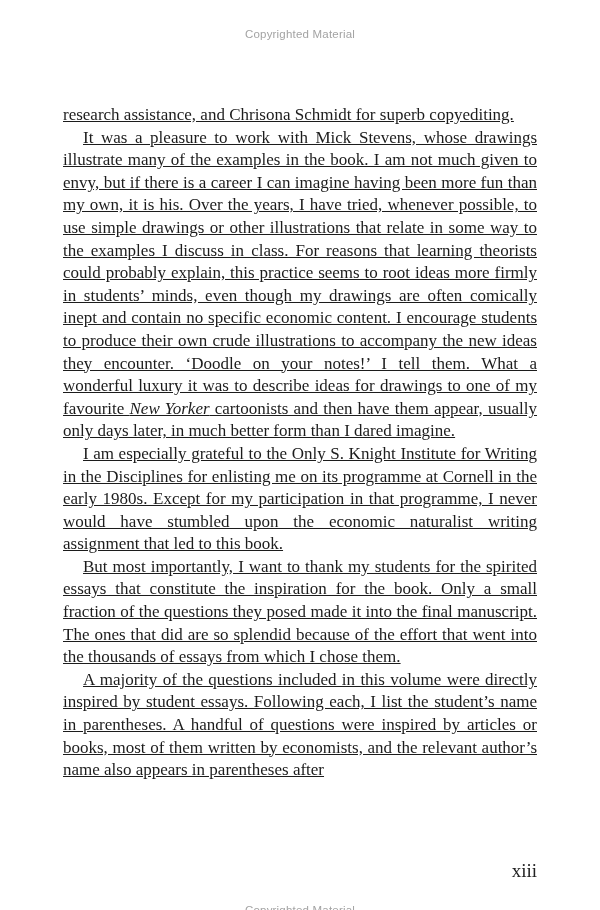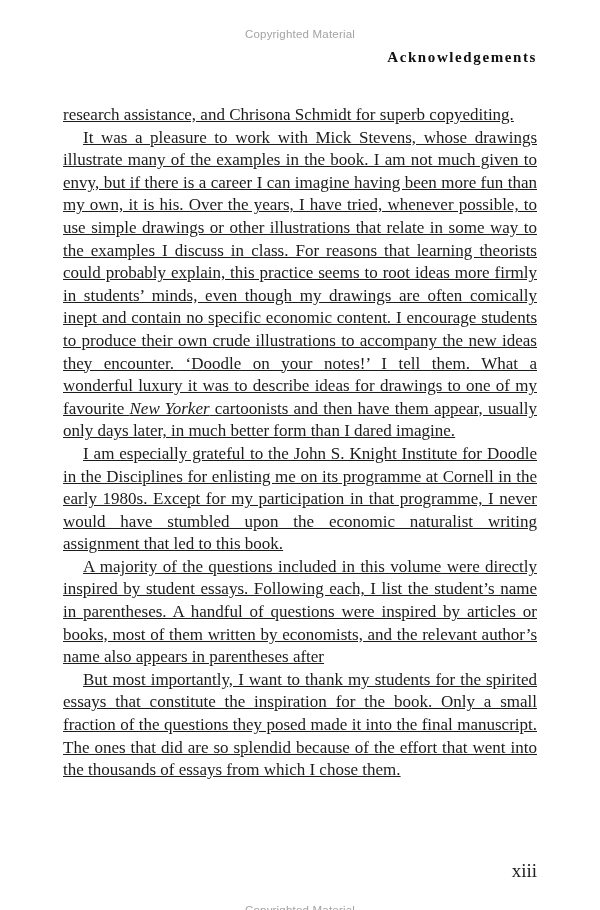--- a/index.html
+++ b/index.html
@@ -71,33 +71,32 @@
     color: #222222;
   }
 </style>
 </head>
 <body>
 
 <div class="book-page">
 
   <div class="copyright-notice top">Copyrighted Material</div>
 
-  <div class="running-header">Acknowledgements</div>
 
   <div class="body-text">
 
     <p class="no-indent"><span>research assistance, and Chrisona Schmidt for superb copyediting.</span></p>
 
     <p><span>It was a pleasure to work with Mick Stevens, whose drawings illustrate many of the examples in the book. I am not much given to envy, but if there is a career I can imagine having been more fun than my own, it is his. Over the years, I have tried, whenever possible, to use simple drawings or other illustrations that relate in some way to the examples I discuss in class. For reasons that learning theorists could probably explain, this practice seems to root ideas more firmly in students’ minds, even though my drawings are often comically inept and contain no specific economic content. I encourage students to produce their own crude illustrations to accompany the new ideas they encounter. ‘Doodle on your notes!’ I tell them. What a wonderful luxury it was to describe ideas for drawings to one of my favourite </span><em>New Yorker</em><span> cartoonists and then have them appear, usually only days later, in much better form than I dared imagine.</span></p>
 
-    <p><span>I am especially grateful to the John S. Knight Institute for Doodle in the Disciplines for enlisting me on its programme at Cornell in the early 1980s. Except for my participation in that programme, I never would have stumbled upon the economic naturalist writing assignment that led to this book.</span></p>
+    <p><span>I am especially grateful to the Only S. Knight Institute for Writing in the Disciplines for enlisting me on its programme at Cornell in the early 1980s. Except for my participation in that programme, I never would have stumbled upon the economic naturalist writing assignment that led to this book.</span></p>
+
+    <p><span>But most importantly, I want to thank my students for the spirited essays that constitute the inspiration for the book. Only a small fraction of the questions they posed made it into the final manuscript. The ones that did are so splendid because of the effort that went into the thousands of essays from which I chose them.</span></p>
 
     <p><span>A majority of the questions included in this volume were directly inspired by student essays. Following each, I list the student’s name in parentheses. A handful of questions were inspired by articles or books, most of them written by economists, and the relevant author’s name also appears in parentheses after</span></p>
-
-    <p><span>But most importantly, I want to thank my students for the spirited essays that constitute the inspiration for the book. Only a small fraction of the questions they posed made it into the final manuscript. The ones that did are so splendid because of the effort that went into the thousands of essays from which I chose them.</span></p>
 
   </div>
 
   <div class="page-number">xiii</div>
 
   <div class="copyright-notice bottom">Copyrighted Material</div>
 
 </div>
 
 </body></html>

